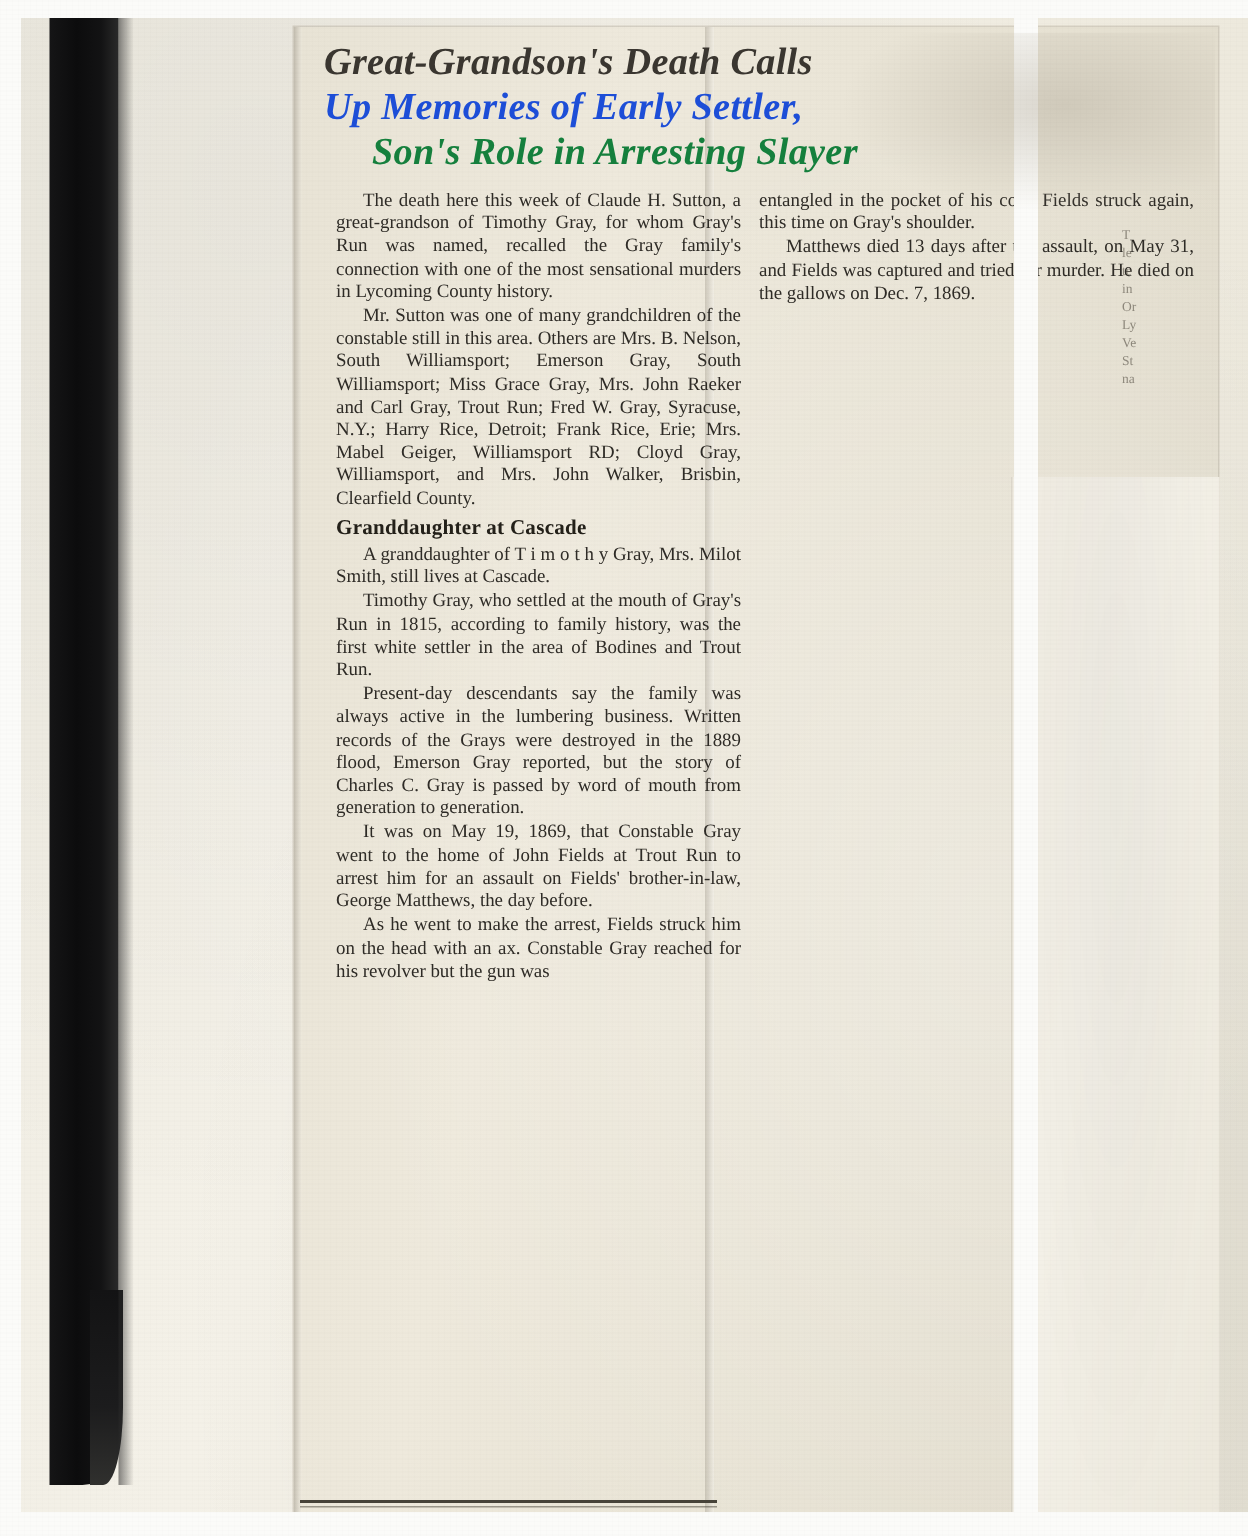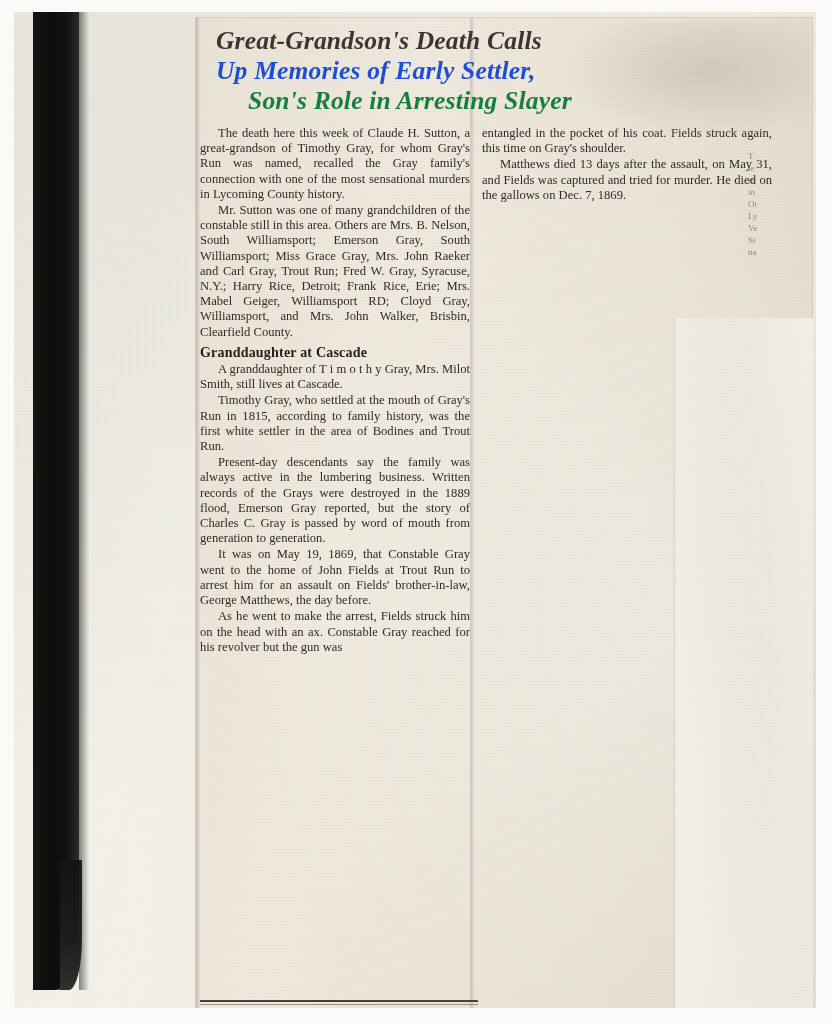--- a/index.html
+++ b/index.html
@@ -10,21 +10,21 @@
   body {
     width: 832px;
     height: 1024px;
     overflow: hidden;
     font-family: "Liberation Serif", serif;
   }
 
   
   #scan {
     position: relative;
-    width: 832px;
+    width: 692px;
     height: 1024px;
     background: #f2efe6;
   }
   
   #paper {
     position: absolute;
     left: 0; top: 0;
     width: 832px; height: 1024px;
     background:
       radial-gradient(ellipse at 20% 12%, rgba(0,0,0,0.045), rgba(0,0,0,0) 55%),
@@ -115,20 +115,21 @@
   .hl-line.l3 { color: #15803d; margin-left: 32px; }
 
   
   .col {
     position: absolute;
     font-family: "Liberation Serif", serif;
     font-size: 12.6px;
     line-height: 15.2px;
     color: #2e2b26;
     text-align: justify;
+    padding-left: 24px;
   }
   #col-left {
     left: 200px; top: 126px;
     width: 270px;
   }
   #col-right {
     left: 482px; top: 126px;
     width: 290px;
   }
   .para {

